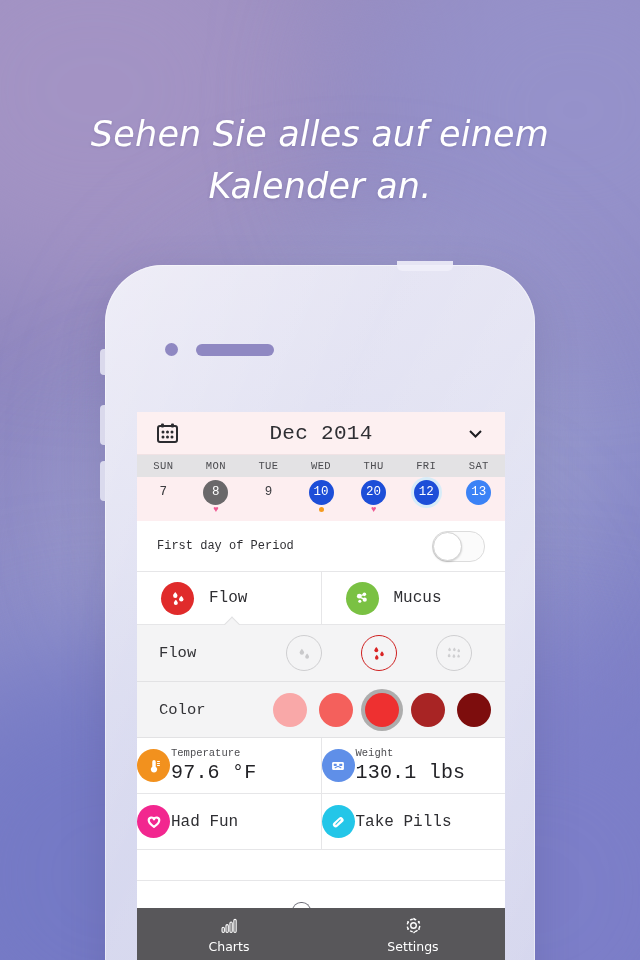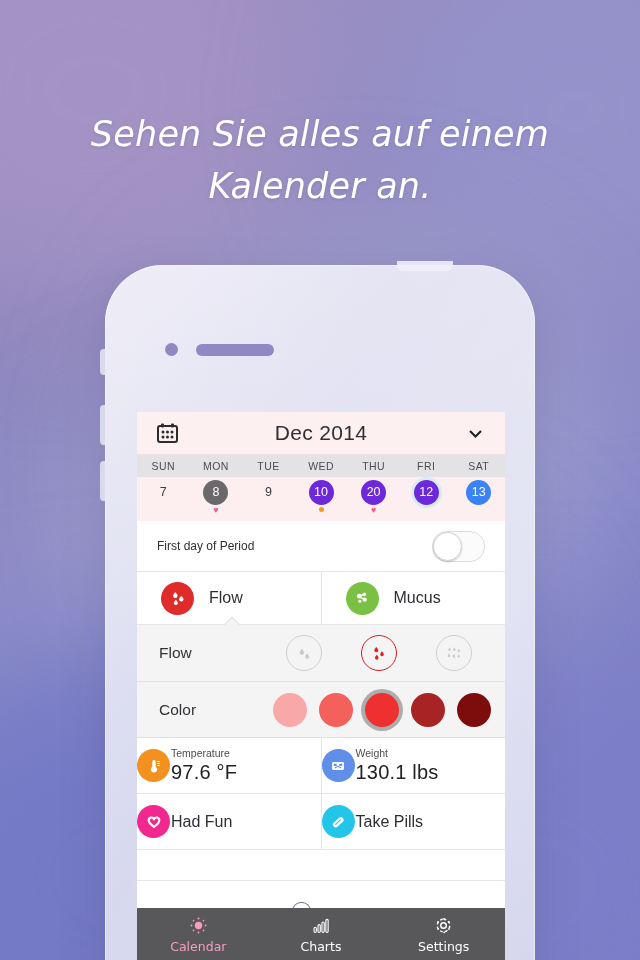--- a/index.html
+++ b/index.html
@@ -137,21 +137,21 @@
 
   
   .screen {
     position: absolute;
     left: 137px;
     top: 412px;
     width: 368px;
     height: 548px;
     overflow: hidden;
     background: #ffffff;
-    font-family: Liberation Sans, sans-serif;
+    font-family: Liberation Mono, monospace;
   }
 
   
   .cal-header {
     position: relative;
     height: 42px;
     background: #fdf0f1;
     display: flex;
     align-items: center;
     border-bottom: 1px solid #f0e2e4;
@@ -211,21 +211,21 @@
   .day .num {
     width: 25px;
     height: 25px;
     line-height: 25px;
     text-align: center;
     border-radius: 50%;
     font-size: 12.5px;
     color: #3c3c40;
   }
   .day.sel-dark .num { background: #6a686a; color: #fff; }
-  .day.pink .num { background: #6d28d9; color: #fff; }
+  .day.pink .num { background: #1d4ed8; color: #fff; }
   .day.pink-lite .num { background: #3b82f6; color: #fff; }
   .day.ring-blue .num { box-shadow: 0 0 0 3px #d8ecf8; }
   .mark {
     margin-top: 1px;
     font-size: 9px;
     line-height: 9px;
     height: 9px;
   }
   .mark.heart { color: #f05a93; }
   .mark.dot {
@@ -654,36 +654,20 @@
       </div>
     </div>
 
     <div class="row-blank"></div>
 
   </div>
 
   <div class="home-btn"></div>
 
   <div class="tabbar">
-    <div class="tabitem active">
-      <span class="tabicon">
-        <svg viewBox="0 0 24 24" width="21" height="21">
-          <circle cx="12" cy="12" r="4.2" fill="#f69dc0"></circle>
-          <circle cx="12" cy="4" r="1.1" fill="#f69dc0"></circle>
-          <circle cx="12" cy="20" r="1.1" fill="#f69dc0"></circle>
-          <circle cx="4" cy="12" r="1.1" fill="#f69dc0"></circle>
-          <circle cx="20" cy="12" r="1.1" fill="#f69dc0"></circle>
-          <circle cx="6.3" cy="6.3" r="1" fill="#f69dc0"></circle>
-          <circle cx="17.7" cy="6.3" r="1" fill="#f69dc0"></circle>
-          <circle cx="6.3" cy="17.7" r="1" fill="#f69dc0"></circle>
-          <circle cx="17.7" cy="17.7" r="1" fill="#f69dc0"></circle>
-        </svg>
-      </span>
-      <span class="tlbl">Calendar</span>
-    </div>
     <div class="tabitem">
       <span class="tabicon">
         <svg viewBox="0 0 24 24" width="21" height="21">
           <rect x="3.5" y="14" width="2.6" height="6" rx="1.3" fill="none" stroke="#fff" stroke-width="1.3"></rect>
           <rect x="8" y="11" width="2.6" height="9" rx="1.3" fill="none" stroke="#fff" stroke-width="1.3"></rect>
           <rect x="12.5" y="8" width="2.6" height="12" rx="1.3" fill="none" stroke="#fff" stroke-width="1.3"></rect>
           <rect x="17" y="5" width="2.6" height="15" rx="1.3" fill="none" stroke="#fff" stroke-width="1.3"></rect>
         </svg>
       </span>
       <span class="tlbl">Charts</span>

